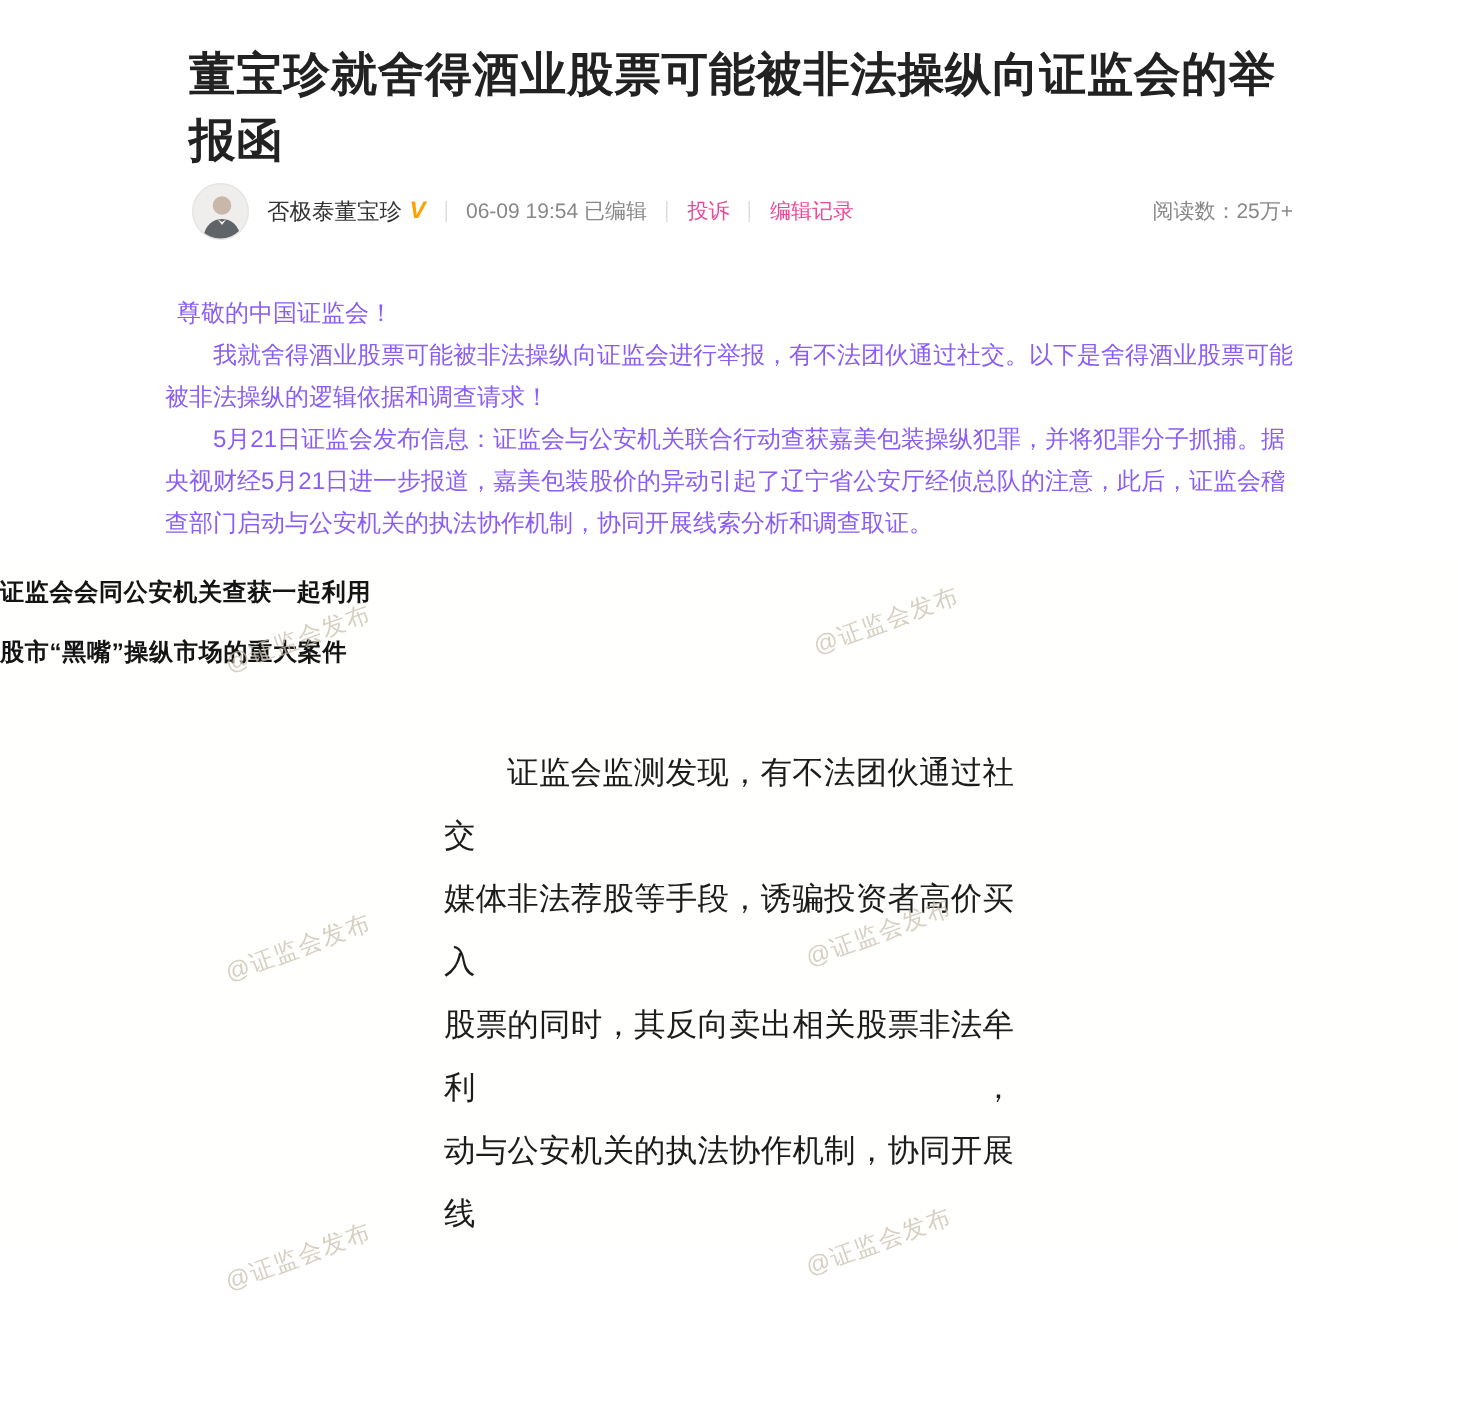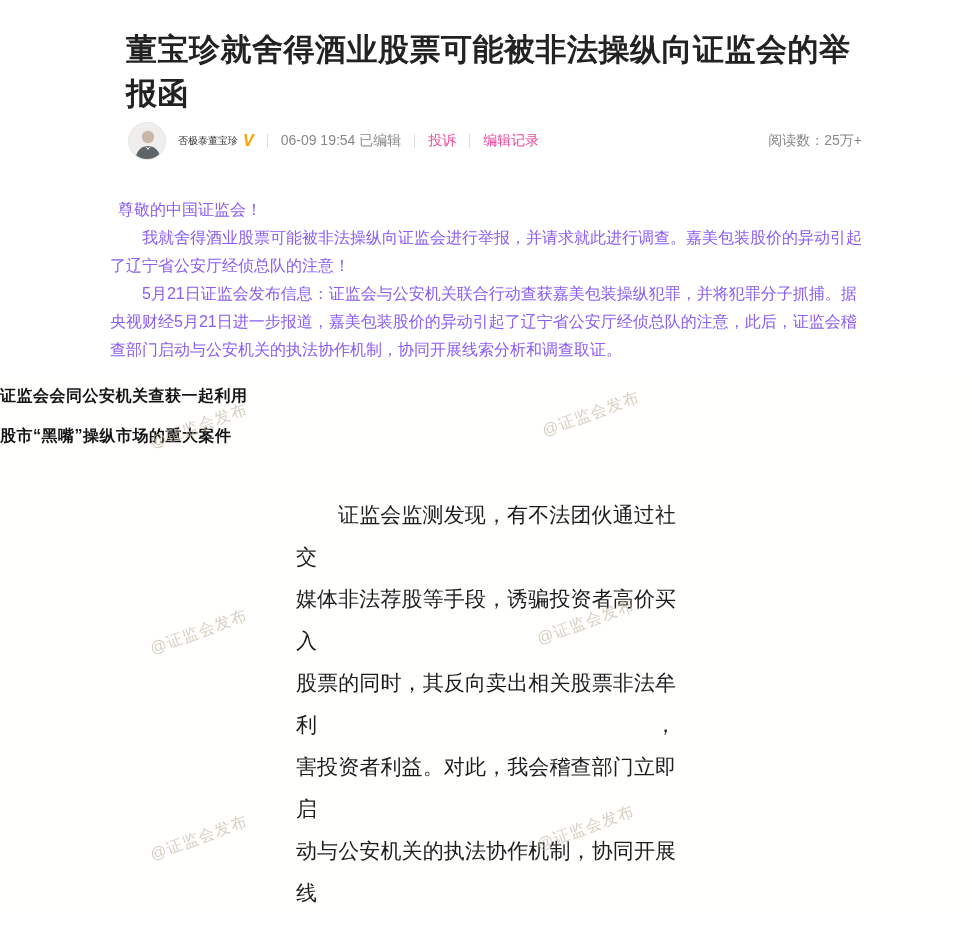--- a/index.html
+++ b/index.html
@@ -21,21 +21,21 @@
   
   .author-row {
     margin:5px 110px 0 128px;
     height:40px; display:flex; align-items:center;
   }
   .avatar {
     width:38px; height:38px; border-radius:50%; overflow:hidden;
     background:#efeeec; border:1px solid #e5e5e3; flex:0 0 auto; cursor:pointer;
   }
   .avatar svg { display:block; }
-  .author-name { margin-left:12px; font-size:10px; color:#333; cursor:pointer; }
+  .author-name { margin-left:12px; font-size:15px; color:#333; cursor:pointer; }
   .v-badge {
     margin-left:5px; font-size:16px; font-weight:bold; font-style:italic;
     color:#ffa200; cursor:default;
   }
   .sep { width:1px; height:14px; background:#dddddd; margin:0 13px; }
   .meta-time { font-size:14px; color:#888888; }
   .link-orange { font-size:14px; color:#ec4899; text-decoration:none; cursor:pointer; }
   .read-count { margin-left:auto; font-size:14px; color:#888888; }
 
   
@@ -101,40 +101,39 @@
     <span class="meta-time">06-09 19:54 已编辑</span>
     <span class="sep"></span>
     <a class="link-orange">投诉</a>
     <span class="sep"></span>
     <a class="link-orange">编辑记录</a>
     <span class="read-count"><span>阅读数：</span><span>25万+</span></span>
   </div>
 
   <div class="content">
     <p class="indent-half">尊敬的中国证监会！</p>
-    <p class="indent-2">我就舍得酒业股票可能被非法操纵向证监会进行举报，并请求就此进行调查。嘉美包装股价的异动引起了辽宁省公安厅经侦总队的注意！</p>
+    <p class="indent-2">我就舍得酒业股票可能被非法操纵向证监会进行举报，有不法团伙通过社交。以下是舍得酒业股票可能被非法操纵的逻辑依据和调查请求！</p>
     <p class="indent-2">5月21日证监会发布信息：证监会与公安机关联合行动查获嘉美包装操纵犯罪，并将犯罪分子抓捕。据央视财经5月21日进一步报道，嘉美包装股价的异动引起了辽宁省公安厅经侦总队的注意，此后，证监会稽查部门启动与公安机关的执法协作机制，协同开展线索分析和调查取证。</p>
   </div>
 
   <div class="doc">
     <span class="wm wm1">@证监会发布</span>
     <span class="wm wm2">@证监会发布</span>
     <span class="wm wm3">@证监会发布</span>
     <span class="wm wm4">@证监会发布</span>
     <span class="wm wm5">@证监会发布</span>
     <span class="wm wm6">@证监会发布</span>
 
     <div class="doc-heading">
       <div>证监会会同公安机关查获一起利用</div>
       <div>股市“黑嘴”操纵市场的重大案件</div>
     </div>
 
     <div class="doc-body">
       <div class="dline jst ind">证监会监测发现，有不法团伙通过社交</div>
       <div class="dline jst">媒体非法荐股等手段，诱骗投资者高价买入</div>
       <div class="dline jst">股票的同时，其反向卖出相关股票非法牟利，</div>
-      <div class="dline jst">害投资者利益。对此，我会稽查部门立即启</div>
       <div class="dline jst">动与公安机关的执法协作机制，协同开展线</div>
 
     </div>
   </div>
 
 </div>
 
 </body></html>

